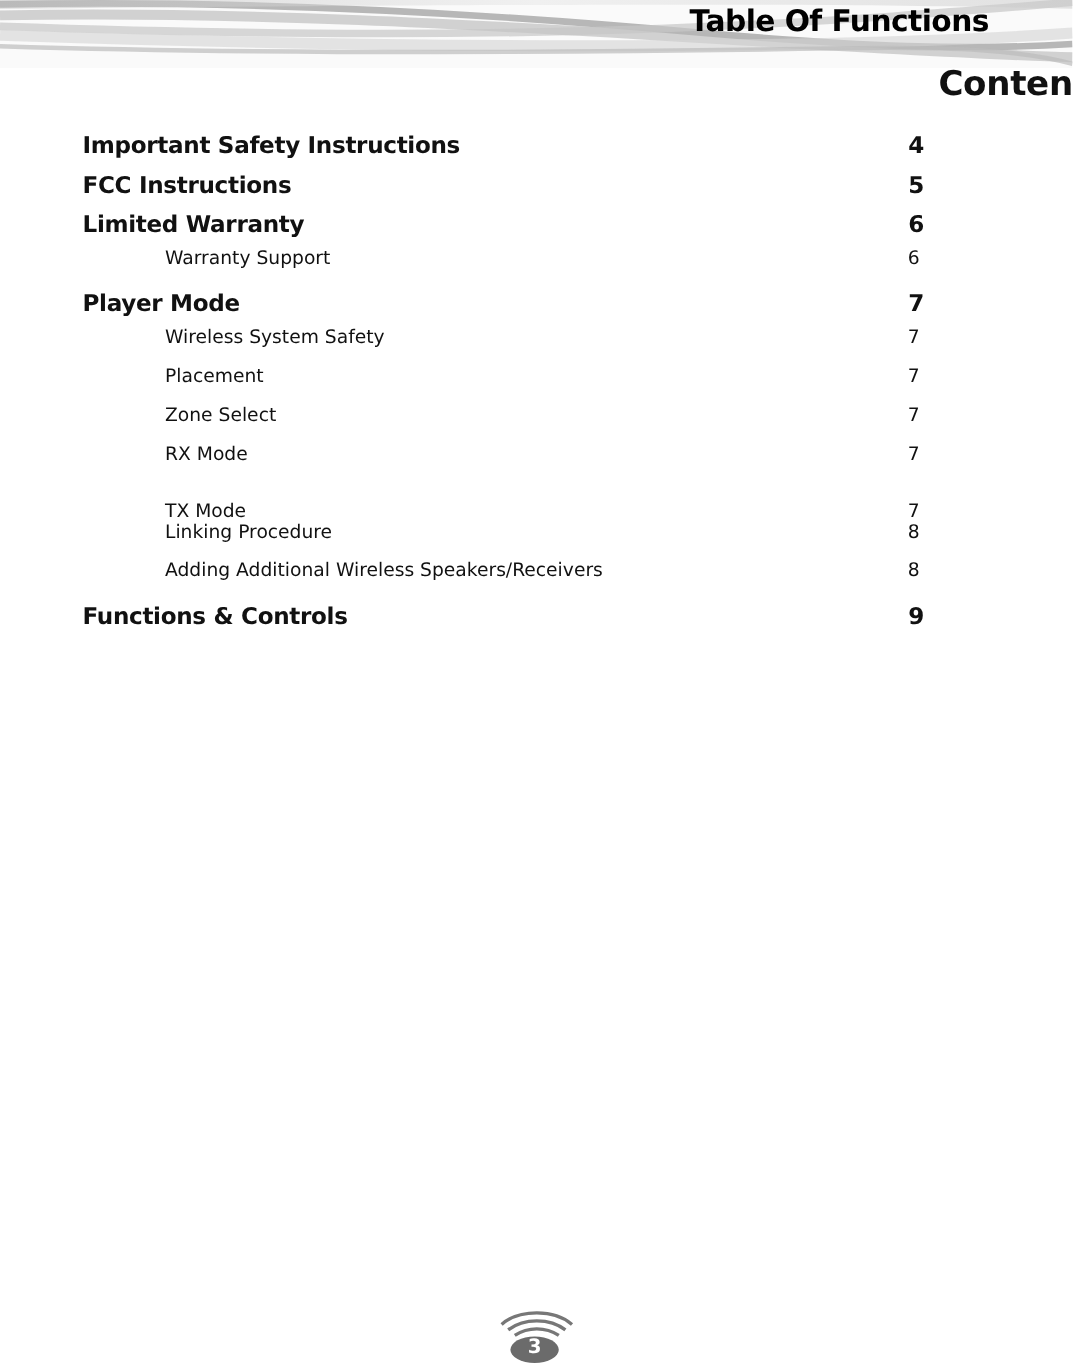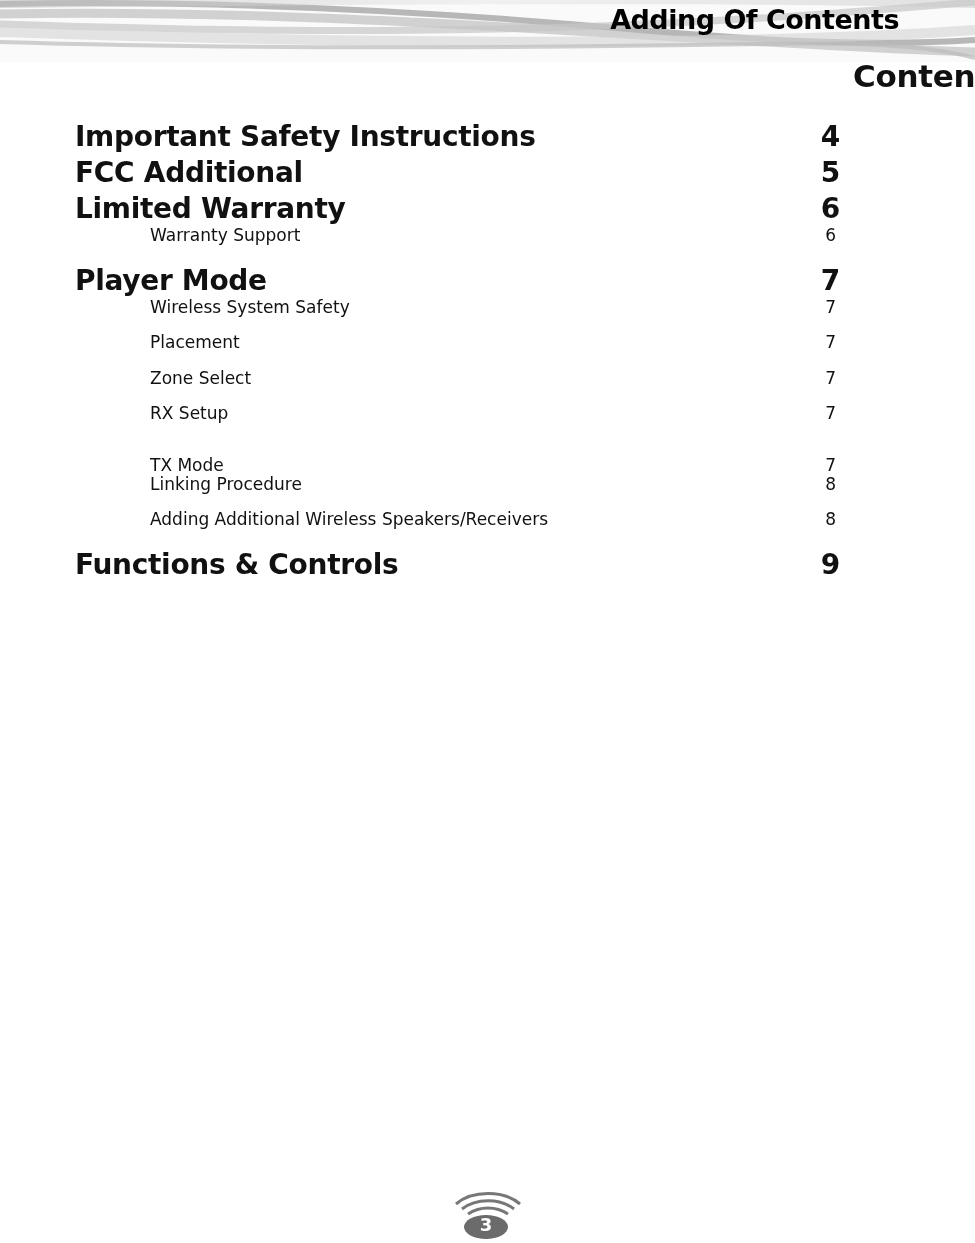--- a/index.html
+++ b/index.html
@@ -12,21 +12,21 @@
   .header-title {
     position:absolute; right:76px; top:4px; font-size:27px; font-weight:bold;
     font-family:"DejaVu Sans", sans-serif; color:#000; letter-spacing:-0.5px;
   }
   .page-title {
     position:absolute; left:0; width:975px; top:58px; text-align:right;
     font-size:31px; font-weight:bold; color:#111; letter-spacing:-0.3px;padding-left:33px;
   }
   .toc { position:absolute; left:75px; top:0; width:765px; }
   .entry { position:absolute; left:0; width:765px; display:flex; justify-content:space-between; align-items:baseline; }
-  .entry.main { font-size:28px; font-weight:bold; letter-spacing:-0.3px; }
+  .entry.main { font-size:21px; font-weight:bold; letter-spacing:-0.3px; }
   .entry.sub { font-size:17px; font-weight:normal; padding-left:75px; width:690px; }
   .entry .page { width:20px; text-align:right; }
   .entry.sub .page { padding-right:4px; }
   .footer-badge { position:absolute; left:452px; top:1190px; width:72px; height:50px; }
 </style>
 </head>
 <body>
 
 <div class="header-band">
   <svg width="975" height="62" viewBox="0 0 975 62">
@@ -38,32 +38,32 @@
       </linearGradient>
     </defs>
     <rect x="0" y="0" width="975" height="62" fill="#fafafa"></rect>
     <path d="M0 4 C200 0 420 10 640 30 C780 42 880 46 975 40" stroke="#9a9a9a" stroke-width="6" fill="none" opacity="0.7"></path>
     <path d="M0 14 C220 10 430 22 660 36 C800 44 900 50 975 52" stroke="#b5b5b5" stroke-width="9" fill="none" opacity="0.6"></path>
     <path d="M0 24 C180 30 380 34 600 26 C760 20 880 10 975 2" stroke="#c6c6c6" stroke-width="7" fill="none" opacity="0.7"></path>
     <path d="M0 32 C240 40 500 44 720 40 C840 38 920 34 975 30" stroke="#d4d4d4" stroke-width="10" fill="none" opacity="0.6"></path>
     <path d="M0 42 C260 50 520 48 760 44 C870 42 930 46 975 58" stroke="#bcbcbc" stroke-width="4" fill="none" opacity="0.7"></path>
     <path d="M0 0 L975 0 L975 8 C800 4 600 2 0 8 Z" fill="url(#g1)" opacity="0.5"></path>
   </svg>
-  <div class="header-title">Adding Of Contents</div>
+  <div class="header-title">Table Of Functions</div>
 </div>
 
 <div class="page-title">Contents</div>
 
 <div class="toc">
   <div class="entry main" style="top:120px">
     <span>Important Safety Instructions</span>
     <span class="page">4</span>
   </div>
   <div class="entry main" style="top:156px">
-    <span>FCC Additional</span>
+    <span>FCC Instructions</span>
     <span class="page">5</span>
   </div>
   <div class="entry main" style="top:192px">
     <span>Limited Warranty</span>
     <span class="page">6</span>
   </div>
   <div class="entry sub" style="top:225px">
     <span>Warranty Support</span>
     <span class="page">6</span>
   </div>
@@ -77,21 +77,21 @@
   </div>
   <div class="entry sub" style="top:332px">
     <span>Placement</span>
     <span class="page">7</span>
   </div>
   <div class="entry sub" style="top:368px">
     <span>Zone Select</span>
     <span class="page">7</span>
   </div>
   <div class="entry sub" style="top:403px">
-    <span>RX Setup</span>
+    <span>RX Mode</span>
     <span class="page">7</span>
   </div>
   <div class="entry sub" style="top:455px">
     <span>TX Mode</span>
     <span class="page">7</span>
   </div>
   <div class="entry sub" style="top:474px">
     <span>Linking Procedure</span>
     <span class="page">8</span>
   </div>

